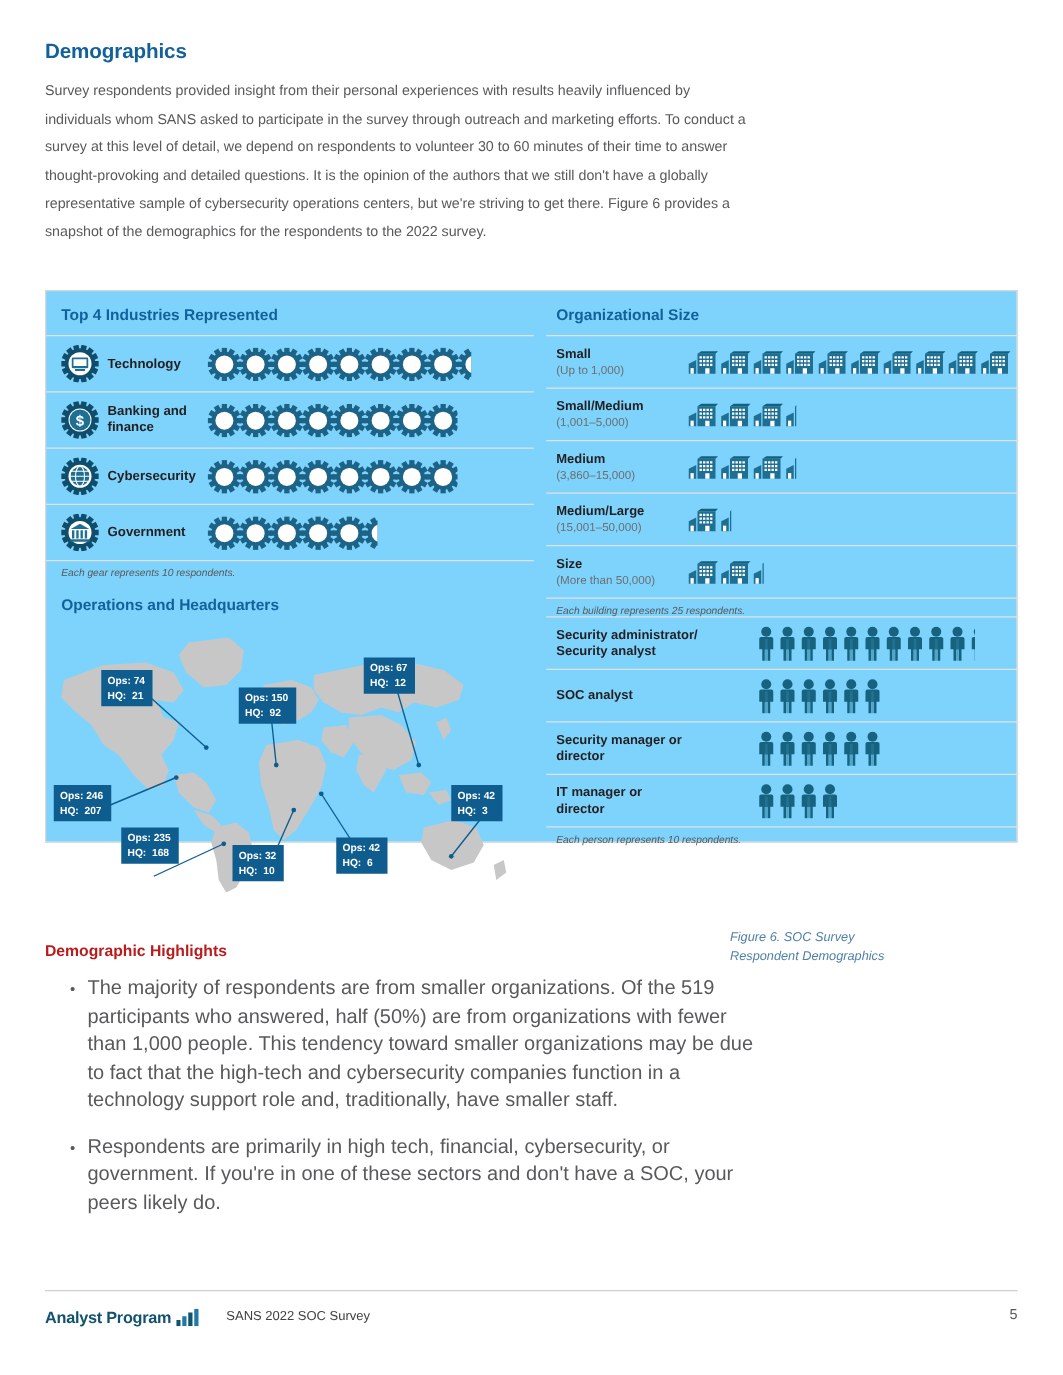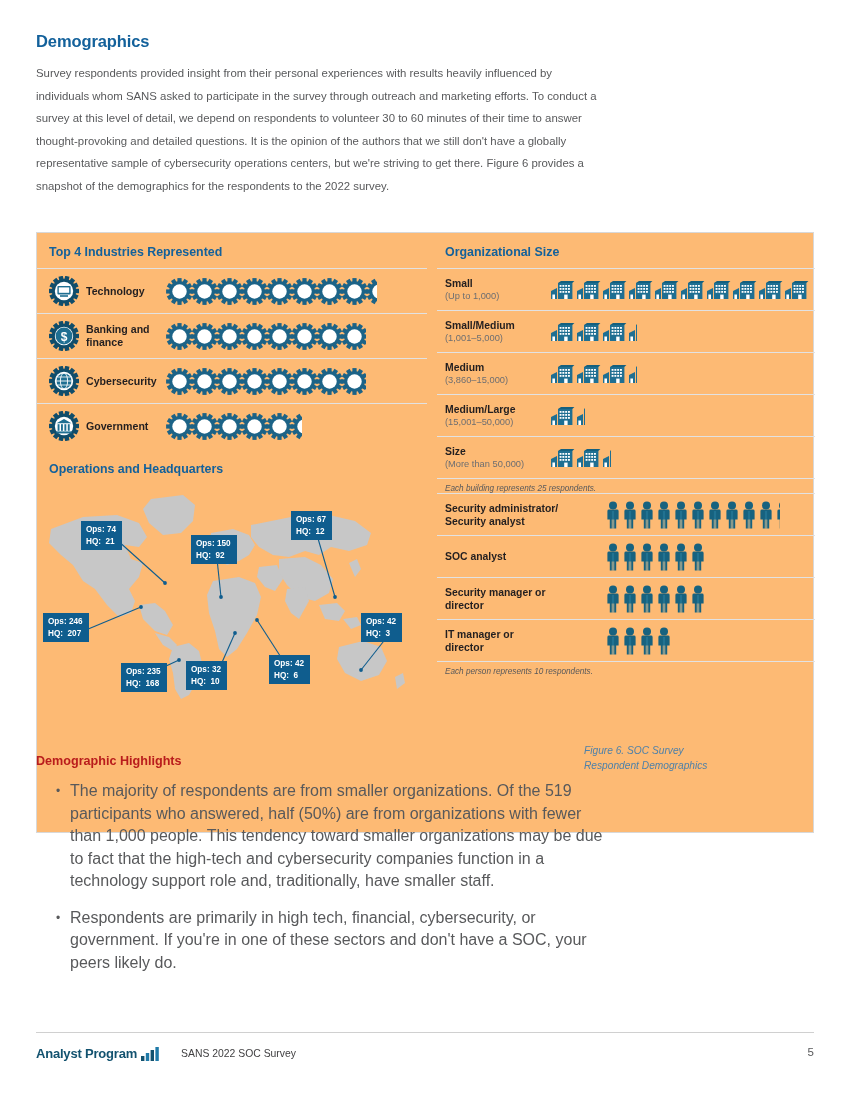--- a/index.html
+++ b/index.html
@@ -19,22 +19,22 @@
     letter-spacing: -0.1px;
   }
   .intro {
     position: absolute; left: 36px; top: 62px; width: 565px;
     font-size: 11.4px; line-height: 22.6px; color: #58595b;
   }
 
   
   .figure-box {
     position: absolute; left: 36px; top: 232px;
-    width: 778px; height: 601px;
-    border: 1px solid #d8d8d8; background: #fdba74; padding-left: 28px;
+    width: 778px; height: 442px;
+    border: 1px solid #d8d8d8; background: #7dd3fc; padding-left: 28px;
   }
   .col-left  { position: absolute; left: 0;   top: 0; width: 390px; height: 100%; }
   .col-right { position: absolute; left: 400px; top: 0; width: 378px; height: 100%; }
 
   .panel-title {
     font-size: 12.4px; font-weight: bold; color: #13619b;
     padding: 12px 0 9px 12px;
   }
   .col-right .panel-title { padding-left: 8px; }
 
@@ -738,20 +738,21 @@
                   <rect x="5.75" y="1.61" width="4.2" height="4.2" transform="rotate(240 7.85 3.71)" fill="#1c6387"></rect>
                   <rect x="11.40" y="0.10" width="4.2" height="4.2" transform="rotate(270 13.50 2.20)" fill="#1c6387"></rect>
                   <rect x="17.05" y="1.61" width="4.2" height="4.2" transform="rotate(300 19.15 3.71)" fill="#1c6387"></rect>
                   <rect x="21.19" y="5.75" width="4.2" height="4.2" transform="rotate(330 23.29 7.85)" fill="#1c6387"></rect>
     <circle cx="13.5" cy="13.5" r="10.4" fill="#1c6387"></circle>
     <circle cx="13.5" cy="13.5" r="7.2" fill="#ffffff"></circle>
                 </svg></span>
             </div>
           </div>
         </div>
+      <div class="foot-note">Each gear represents 10 respondents.</div>
 
       <div class="panel-title" style="padding-top:14px">Operations and Headquarters</div>
 
       <div class="map-wrap">
         <svg class="map-svg" width="378" height="218" viewBox="0 0 378 218">
           <g fill="#c7c7c7">
 
             <path d="M108 14 L140 10 L152 20 L150 36 L138 48 L120 50 L106 38 L100 24 Z"></path>
 
             <path d="M8 44 L40 32 L74 30 L96 38 L104 52 L96 62 L82 60 L88 74 L100 78 L96 92 L86 104 L92 116 L88 128 L76 132 L64 120 L52 104 L40 96 L30 80 L18 70 L6 58 Z"></path>
@@ -796,21 +797,21 @@
               <circle cx="192" cy="148" r="1.9" fill="#0f5d8e"></circle>
               <line x1="274" y1="50" x2="292" y2="112" stroke="#0f5d8e" stroke-width="1.1"></line>
               <circle cx="292" cy="112" r="1.9" fill="#0f5d8e"></circle>
               <line x1="252" y1="194" x2="214" y2="135" stroke="#0f5d8e" stroke-width="1.1"></line>
               <circle cx="214" cy="135" r="1.9" fill="#0f5d8e"></circle>
               <line x1="344" y1="152" x2="318" y2="185" stroke="#0f5d8e" stroke-width="1.1"></line>
               <circle cx="318" cy="185" r="1.9" fill="#0f5d8e"></circle>
             </svg>
             <div class="callout" style="left: 38px; top: 36px;"><span>Ops: 74</span><span>HQ:  21</span></div>
             <div class="callout" style="left: 0px; top: 128px;"><span>Ops: 246</span><span>HQ:  207</span></div>
-            <div class="callout" style="left: 54px; top: 178px; margin-left: 24px;"><span>Ops: 235</span><span>HQ:  168</span></div>
+            <div class="callout" style="left: 54px; top: 162px;"><span>Ops: 235</span><span>HQ:  168</span></div>
             <div class="callout" style="left: 148px; top: 50px;"><span>Ops: 150</span><span>HQ:  92</span></div>
             <div class="callout" style="left: 143px; top: 176px;"><span>Ops: 32</span><span>HQ:  10</span></div>
             <div class="callout" style="left: 248px; top: 26px;"><span>Ops: 67</span><span>HQ:  12</span></div>
             <div class="callout" style="left: 226px; top: 170px;"><span>Ops: 42</span><span>HQ:  6</span></div>
             <div class="callout" style="left: 318px; top: 128px;"><span>Ops: 42</span><span>HQ:  3</span></div>
           </div>
       </div>
     </div>
 
     <div class="col-right">

